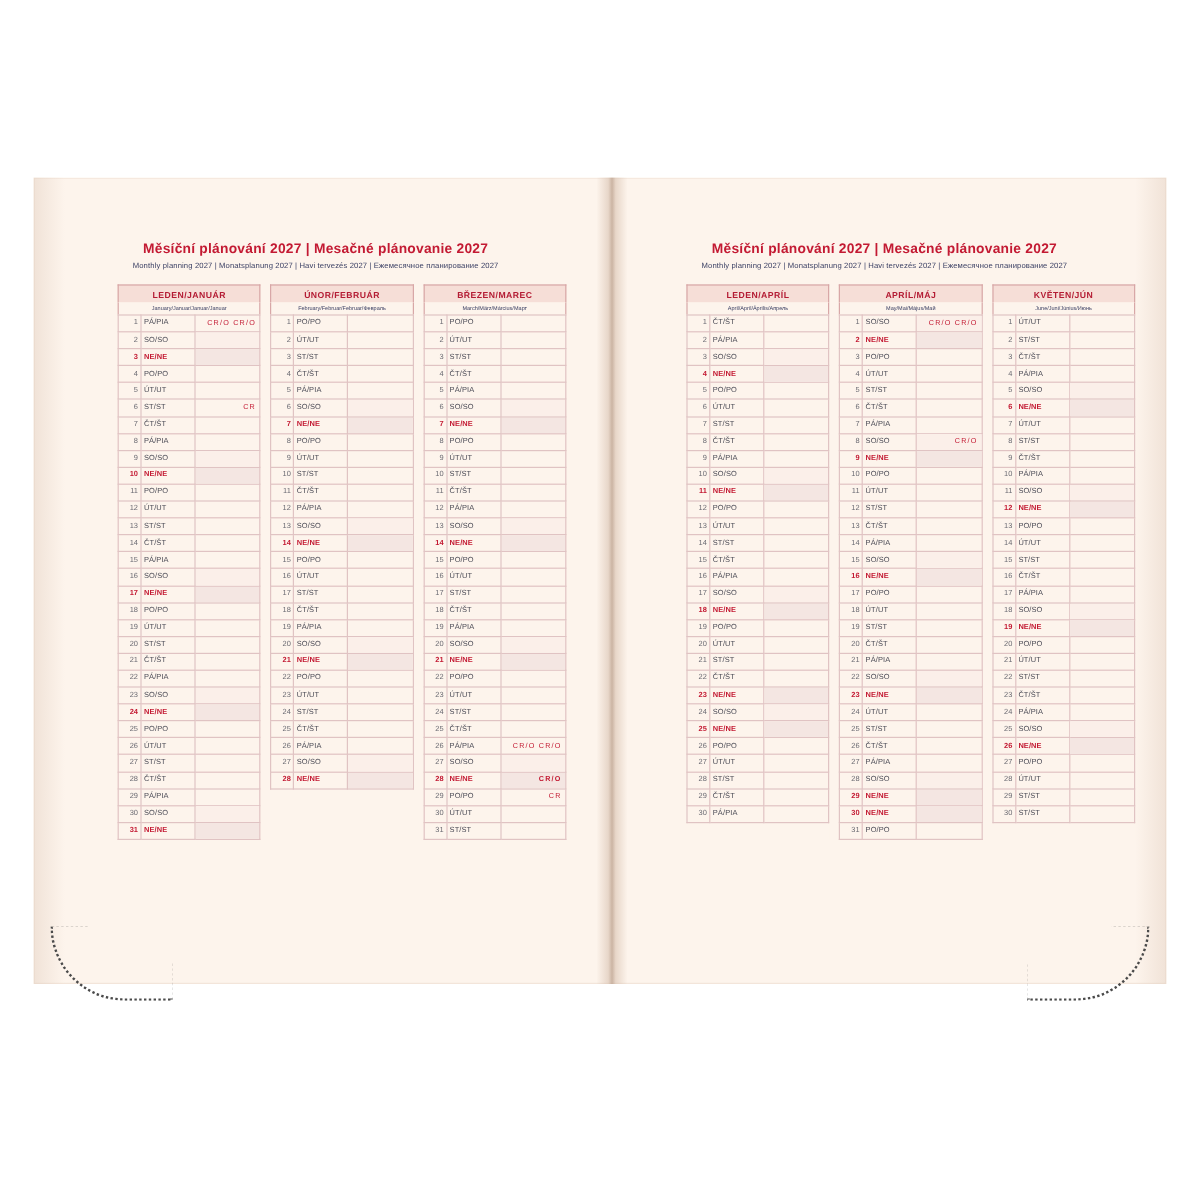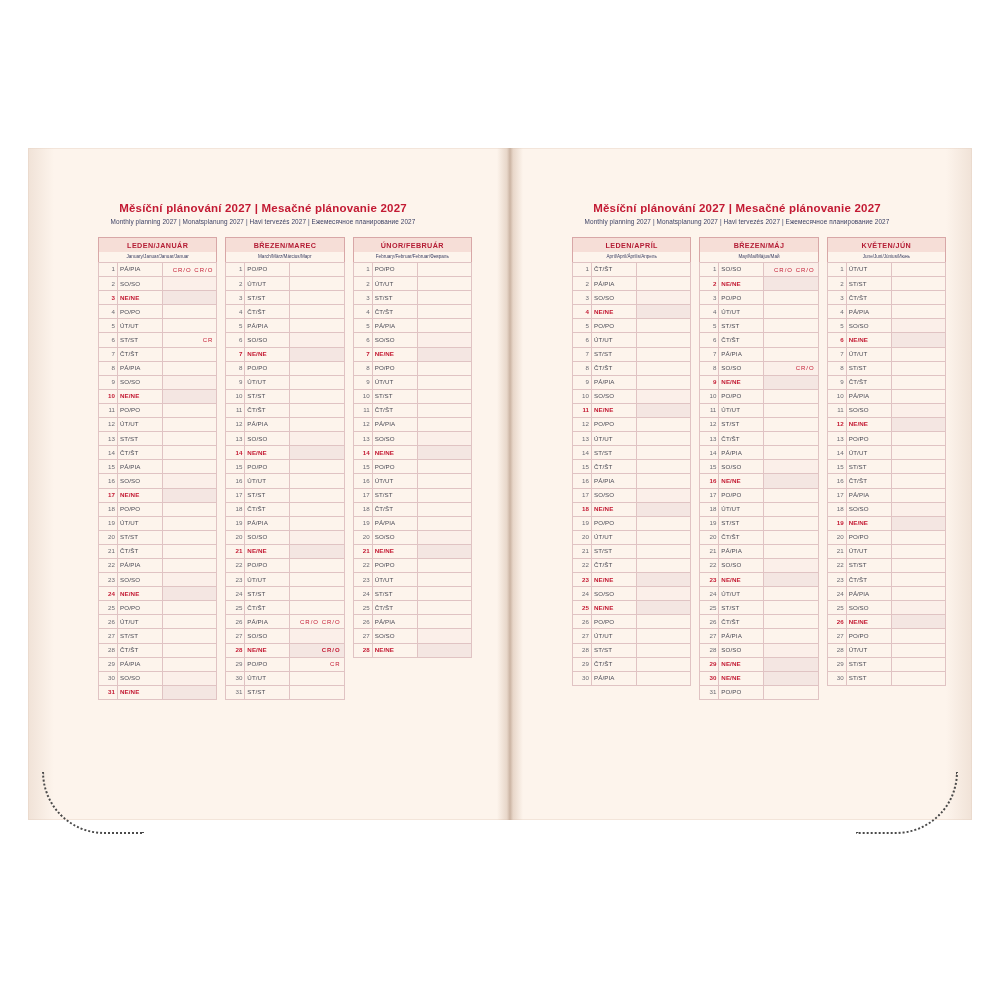--- a/index.html
+++ b/index.html
@@ -318,20 +318,168 @@
                 </tr>
                 <tr class="weekend">
                   <td class="num">31</td>
                   <td class="dow">NE/NE</td>
                   <td class="note"></td>
                 </tr>
               </tbody>
             </table>
           </div>
           <div class="month">
+            <div class="m-head">ÚNOR/FEBRUÁR</div>
+            <div class="m-sub">February/Februar/Februar/Февраль</div>
+            <table class="m-tbl">
+              <tbody>
+                <tr>
+                  <td class="num">1</td>
+                  <td class="dow">PO/PO</td>
+                  <td class="note"></td>
+                </tr>
+                <tr>
+                  <td class="num">2</td>
+                  <td class="dow">ÚT/UT</td>
+                  <td class="note"></td>
+                </tr>
+                <tr>
+                  <td class="num">3</td>
+                  <td class="dow">ST/ST</td>
+                  <td class="note"></td>
+                </tr>
+                <tr>
+                  <td class="num">4</td>
+                  <td class="dow">ČT/ŠT</td>
+                  <td class="note"></td>
+                </tr>
+                <tr>
+                  <td class="num">5</td>
+                  <td class="dow">PÁ/PIA</td>
+                  <td class="note"></td>
+                </tr>
+                <tr class="sat">
+                  <td class="num">6</td>
+                  <td class="dow">SO/SO</td>
+                  <td class="note"></td>
+                </tr>
+                <tr class="weekend">
+                  <td class="num">7</td>
+                  <td class="dow">NE/NE</td>
+                  <td class="note"></td>
+                </tr>
+                <tr>
+                  <td class="num">8</td>
+                  <td class="dow">PO/PO</td>
+                  <td class="note"></td>
+                </tr>
+                <tr>
+                  <td class="num">9</td>
+                  <td class="dow">ÚT/UT</td>
+                  <td class="note"></td>
+                </tr>
+                <tr>
+                  <td class="num">10</td>
+                  <td class="dow">ST/ST</td>
+                  <td class="note"></td>
+                </tr>
+                <tr>
+                  <td class="num">11</td>
+                  <td class="dow">ČT/ŠT</td>
+                  <td class="note"></td>
+                </tr>
+                <tr>
+                  <td class="num">12</td>
+                  <td class="dow">PÁ/PIA</td>
+                  <td class="note"></td>
+                </tr>
+                <tr class="sat">
+                  <td class="num">13</td>
+                  <td class="dow">SO/SO</td>
+                  <td class="note"></td>
+                </tr>
+                <tr class="weekend">
+                  <td class="num">14</td>
+                  <td class="dow">NE/NE</td>
+                  <td class="note"></td>
+                </tr>
+                <tr>
+                  <td class="num">15</td>
+                  <td class="dow">PO/PO</td>
+                  <td class="note"></td>
+                </tr>
+                <tr>
+                  <td class="num">16</td>
+                  <td class="dow">ÚT/UT</td>
+                  <td class="note"></td>
+                </tr>
+                <tr>
+                  <td class="num">17</td>
+                  <td class="dow">ST/ST</td>
+                  <td class="note"></td>
+                </tr>
+                <tr>
+                  <td class="num">18</td>
+                  <td class="dow">ČT/ŠT</td>
+                  <td class="note"></td>
+                </tr>
+                <tr>
+                  <td class="num">19</td>
+                  <td class="dow">PÁ/PIA</td>
+                  <td class="note"></td>
+                </tr>
+                <tr class="sat">
+                  <td class="num">20</td>
+                  <td class="dow">SO/SO</td>
+                  <td class="note"></td>
+                </tr>
+                <tr class="weekend">
+                  <td class="num">21</td>
+                  <td class="dow">NE/NE</td>
+                  <td class="note"></td>
+                </tr>
+                <tr>
+                  <td class="num">22</td>
+                  <td class="dow">PO/PO</td>
+                  <td class="note"></td>
+                </tr>
+                <tr>
+                  <td class="num">23</td>
+                  <td class="dow">ÚT/UT</td>
+                  <td class="note"></td>
+                </tr>
+                <tr>
+                  <td class="num">24</td>
+                  <td class="dow">ST/ST</td>
+                  <td class="note"></td>
+                </tr>
+                <tr>
+                  <td class="num">25</td>
+                  <td class="dow">ČT/ŠT</td>
+                  <td class="note"></td>
+                </tr>
+                <tr>
+                  <td class="num">26</td>
+                  <td class="dow">PÁ/PIA</td>
+                  <td class="note"></td>
+                </tr>
+                <tr class="sat">
+                  <td class="num">27</td>
+                  <td class="dow">SO/SO</td>
+                  <td class="note"></td>
+                </tr>
+                <tr class="weekend">
+                  <td class="num">28</td>
+                  <td class="dow">NE/NE</td>
+                  <td class="note"></td>
+                </tr>
+              </tbody>
+            </table>
+          </div>
+          <div class="month">
             <div class="m-head">BŘEZEN/MAREC</div>
             <div class="m-sub">March/März/Március/Март</div>
             <table class="m-tbl">
               <tbody>
                 <tr>
                   <td class="num">1</td>
                   <td class="dow">PO/PO</td>
                   <td class="note"></td>
                 </tr>
                 <tr>
@@ -481,168 +629,20 @@
                   </td>
                 </tr>
                 <tr>
                   <td class="num">30</td>
                   <td class="dow">ÚT/UT</td>
                   <td class="note"></td>
                 </tr>
                 <tr>
                   <td class="num">31</td>
                   <td class="dow">ST/ST</td>
-                  <td class="note"></td>
-                </tr>
-              </tbody>
-            </table>
-          </div>
-          <div class="month">
-            <div class="m-head">ÚNOR/FEBRUÁR</div>
-            <div class="m-sub">February/Februar/Februar/Февраль</div>
-            <table class="m-tbl">
-              <tbody>
-                <tr>
-                  <td class="num">1</td>
-                  <td class="dow">PO/PO</td>
-                  <td class="note"></td>
-                </tr>
-                <tr>
-                  <td class="num">2</td>
-                  <td class="dow">ÚT/UT</td>
-                  <td class="note"></td>
-                </tr>
-                <tr>
-                  <td class="num">3</td>
-                  <td class="dow">ST/ST</td>
-                  <td class="note"></td>
-                </tr>
-                <tr>
-                  <td class="num">4</td>
-                  <td class="dow">ČT/ŠT</td>
-                  <td class="note"></td>
-                </tr>
-                <tr>
-                  <td class="num">5</td>
-                  <td class="dow">PÁ/PIA</td>
-                  <td class="note"></td>
-                </tr>
-                <tr class="sat">
-                  <td class="num">6</td>
-                  <td class="dow">SO/SO</td>
-                  <td class="note"></td>
-                </tr>
-                <tr class="weekend">
-                  <td class="num">7</td>
-                  <td class="dow">NE/NE</td>
-                  <td class="note"></td>
-                </tr>
-                <tr>
-                  <td class="num">8</td>
-                  <td class="dow">PO/PO</td>
-                  <td class="note"></td>
-                </tr>
-                <tr>
-                  <td class="num">9</td>
-                  <td class="dow">ÚT/UT</td>
-                  <td class="note"></td>
-                </tr>
-                <tr>
-                  <td class="num">10</td>
-                  <td class="dow">ST/ST</td>
-                  <td class="note"></td>
-                </tr>
-                <tr>
-                  <td class="num">11</td>
-                  <td class="dow">ČT/ŠT</td>
-                  <td class="note"></td>
-                </tr>
-                <tr>
-                  <td class="num">12</td>
-                  <td class="dow">PÁ/PIA</td>
-                  <td class="note"></td>
-                </tr>
-                <tr class="sat">
-                  <td class="num">13</td>
-                  <td class="dow">SO/SO</td>
-                  <td class="note"></td>
-                </tr>
-                <tr class="weekend">
-                  <td class="num">14</td>
-                  <td class="dow">NE/NE</td>
-                  <td class="note"></td>
-                </tr>
-                <tr>
-                  <td class="num">15</td>
-                  <td class="dow">PO/PO</td>
-                  <td class="note"></td>
-                </tr>
-                <tr>
-                  <td class="num">16</td>
-                  <td class="dow">ÚT/UT</td>
-                  <td class="note"></td>
-                </tr>
-                <tr>
-                  <td class="num">17</td>
-                  <td class="dow">ST/ST</td>
-                  <td class="note"></td>
-                </tr>
-                <tr>
-                  <td class="num">18</td>
-                  <td class="dow">ČT/ŠT</td>
-                  <td class="note"></td>
-                </tr>
-                <tr>
-                  <td class="num">19</td>
-                  <td class="dow">PÁ/PIA</td>
-                  <td class="note"></td>
-                </tr>
-                <tr class="sat">
-                  <td class="num">20</td>
-                  <td class="dow">SO/SO</td>
-                  <td class="note"></td>
-                </tr>
-                <tr class="weekend">
-                  <td class="num">21</td>
-                  <td class="dow">NE/NE</td>
-                  <td class="note"></td>
-                </tr>
-                <tr>
-                  <td class="num">22</td>
-                  <td class="dow">PO/PO</td>
-                  <td class="note"></td>
-                </tr>
-                <tr>
-                  <td class="num">23</td>
-                  <td class="dow">ÚT/UT</td>
-                  <td class="note"></td>
-                </tr>
-                <tr>
-                  <td class="num">24</td>
-                  <td class="dow">ST/ST</td>
-                  <td class="note"></td>
-                </tr>
-                <tr>
-                  <td class="num">25</td>
-                  <td class="dow">ČT/ŠT</td>
-                  <td class="note"></td>
-                </tr>
-                <tr>
-                  <td class="num">26</td>
-                  <td class="dow">PÁ/PIA</td>
-                  <td class="note"></td>
-                </tr>
-                <tr class="sat">
-                  <td class="num">27</td>
-                  <td class="dow">SO/SO</td>
-                  <td class="note"></td>
-                </tr>
-                <tr class="weekend">
-                  <td class="num">28</td>
-                  <td class="dow">NE/NE</td>
                   <td class="note"></td>
                 </tr>
               </tbody>
             </table>
           </div>
         </div>
     </div>
 
     <div class="half right">
       <div class="titles">
@@ -802,21 +802,21 @@
                 </tr>
                 <tr>
                   <td class="num">30</td>
                   <td class="dow">PÁ/PIA</td>
                   <td class="note"></td>
                 </tr>
               </tbody>
             </table>
           </div>
           <div class="month">
-            <div class="m-head">BŘEZEN/MÁJ</div>
+            <div class="m-head">APRÍL/MÁJ</div>
             <div class="m-sub">May/Mai/Május/Май</div>
             <table class="m-tbl">
               <tbody>
                 <tr class="sat">
                   <td class="num">1</td>
                   <td class="dow">SO/SO</td>
                   <td class="note">
                     <span class="marks">CR/O CR/O</span>
                   </td>
                 </tr>

